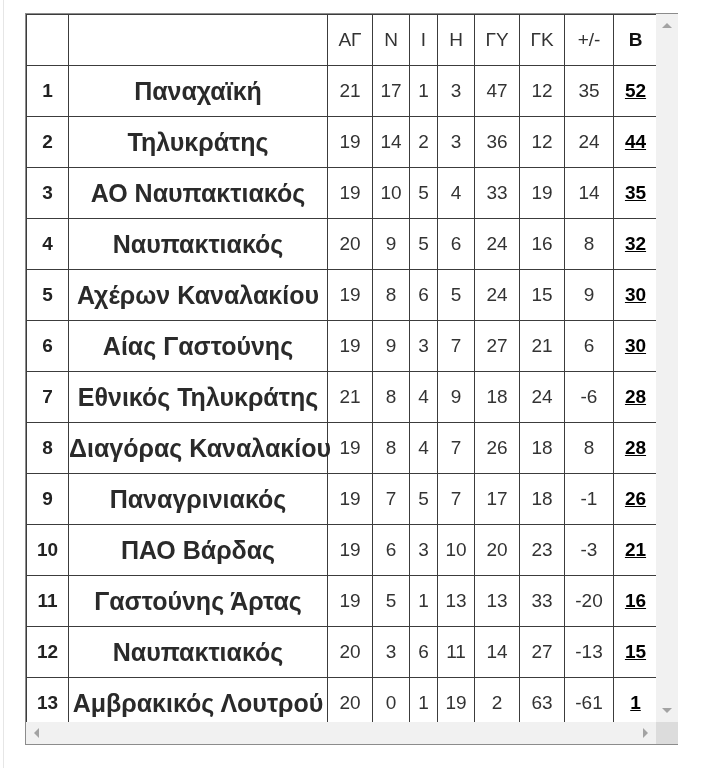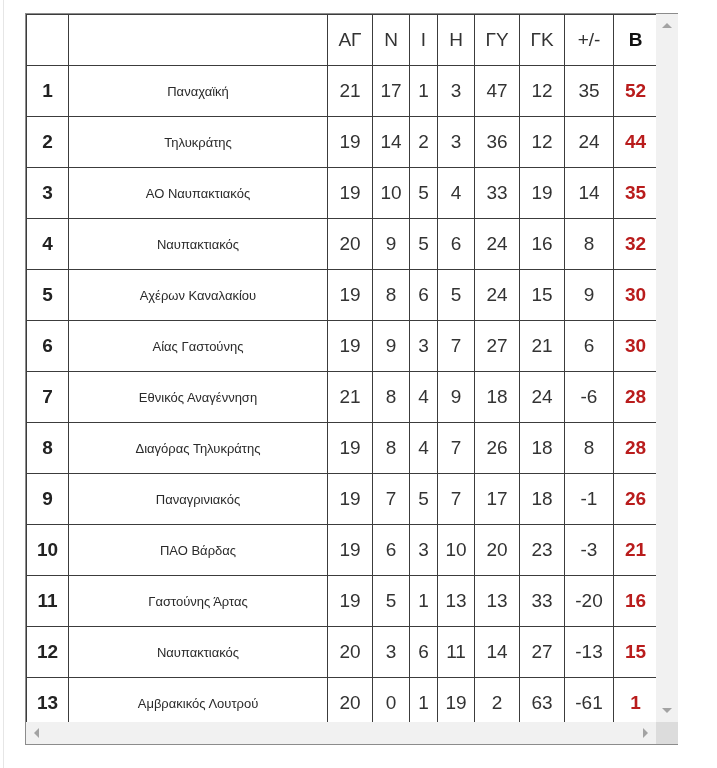--- a/index.html
+++ b/index.html
@@ -8,23 +8,23 @@
   .page-edge { position:absolute; left:3px; top:0; width:1px; height:768px; background:#e6e6e6; }
   .frame { position:absolute; left:25px; top:13px; width:653px; height:732px;
            border:1px solid #8c8c8c; box-sizing:border-box; background:#fff; }
   .viewport { position:absolute; left:0; top:0; width:630px; height:708px; overflow:hidden; }
   table { border-collapse:collapse; table-layout:fixed; width:631px; }
   td, th { border:1px solid #3c3c3c; text-align:center; vertical-align:middle;
            font-size:19px; padding:0; height:50px; white-space:nowrap; }
   th { font-weight:normal; color:#333;text-align:center; }
   th.pts { font-weight:bold; color:#111; }
   td.pos { font-weight:bold; color:#222; }
-  td.team { font-weight:normal; color:#2a2a2a; font-size:13px; }
+  td.team { font-weight:bold; color:#2a2a2a; font-size:25px; }
   td.num { color:#333; }
-  td.pts { font-weight:bold; color:#b91c1c; }
+  td.pts { font-weight:bold; color:#000000;text-decoration:underline; }
   tr:first-child th { border-top:1px solid #3c3c3c; }
   .vscroll { position:absolute; left:630px; top:0; width:22px; height:708px; background:#f1f1f1; }
   .hscroll { position:absolute; left:0; top:708px; width:630px; height:22px; background:#f1f1f1; }
   .corner { position:absolute; left:630px; top:708px; width:22px; height:22px; background:#dcdcdc; }
   .arrow { position:absolute; width:0; height:0; }
   .up { left:6px; top:9px; border-left:5px solid transparent; border-right:5px solid transparent; border-bottom:5px solid #a3a3a3; }
   .down { left:6px; bottom:9px; border-left:5px solid transparent; border-right:5px solid transparent; border-top:5px solid #a3a3a3; }
   .left { left:8px; top:6px; border-top:5px solid transparent; border-bottom:5px solid transparent; border-right:5px solid #a3a3a3; }
   .right { right:8px; top:6px; border-top:5px solid transparent; border-bottom:5px solid transparent; border-left:5px solid #a3a3a3; }
 </style>
@@ -130,33 +130,33 @@
             <td class="num">9</td>
             <td class="num">3</td>
             <td class="num">7</td>
             <td class="num">27</td>
             <td class="num">21</td>
             <td class="num">6</td>
             <td class="pts">30</td>
           </tr>
           <tr>
             <td class="pos">7</td>
-            <td class="team">Εθνικός Αναγέννηση</td>
+            <td class="team">Εθνικός Τηλυκράτης</td>
             <td class="num">21</td>
             <td class="num">8</td>
             <td class="num">4</td>
             <td class="num">9</td>
             <td class="num">18</td>
             <td class="num">24</td>
             <td class="num">-6</td>
             <td class="pts">28</td>
           </tr>
           <tr>
             <td class="pos">8</td>
-            <td class="team">Διαγόρας Τηλυκράτης</td>
+            <td class="team">Διαγόρας Καναλακίου</td>
             <td class="num">19</td>
             <td class="num">8</td>
             <td class="num">4</td>
             <td class="num">7</td>
             <td class="num">26</td>
             <td class="num">18</td>
             <td class="num">8</td>
             <td class="pts">28</td>
           </tr>
           <tr>

